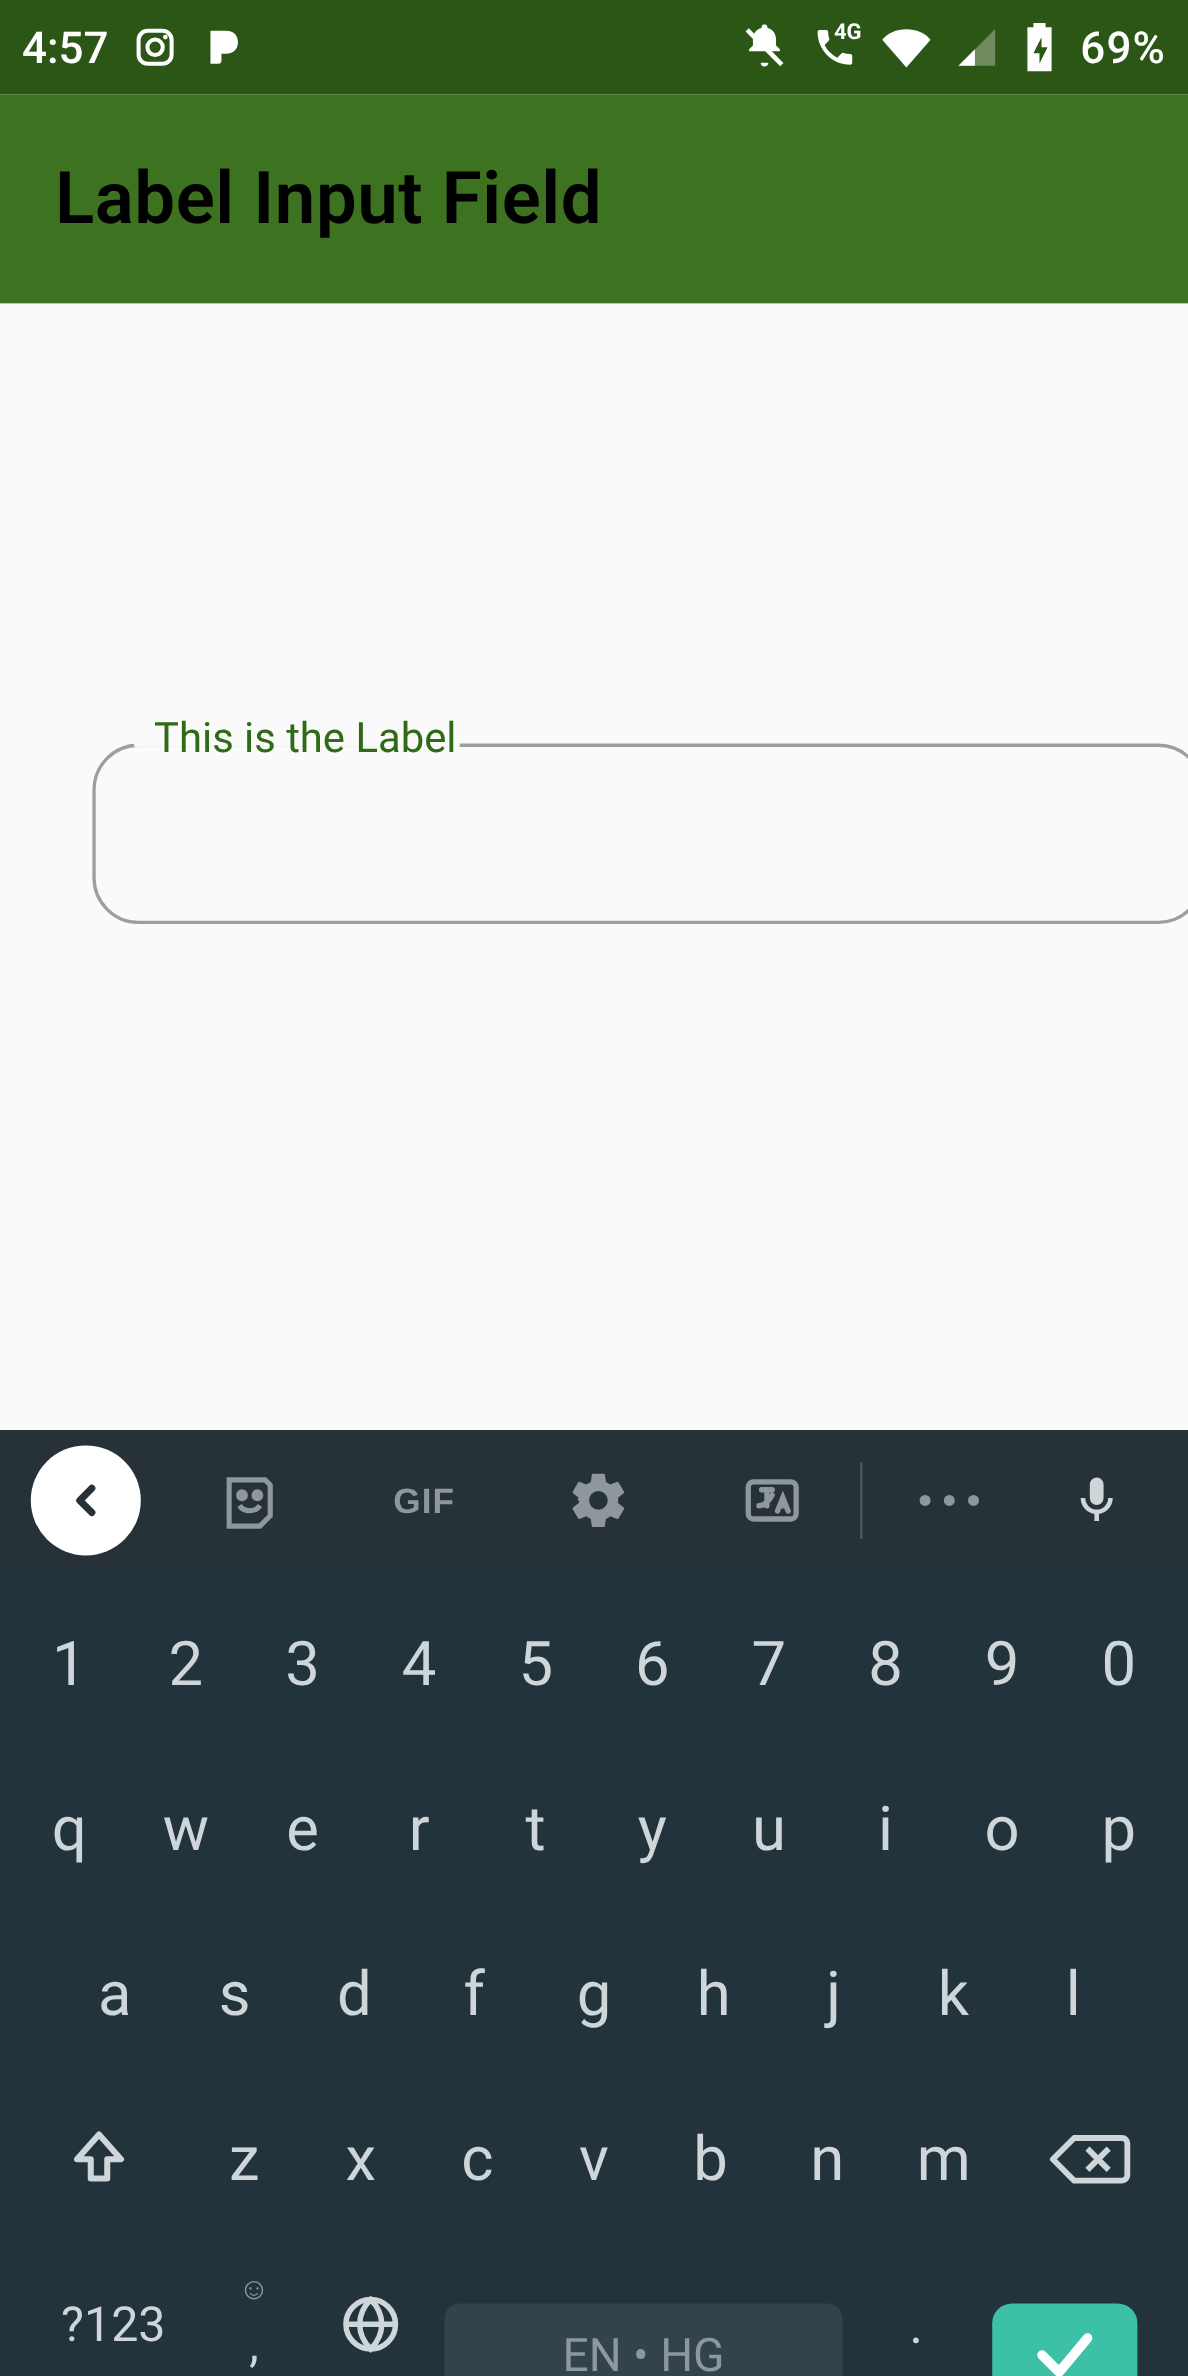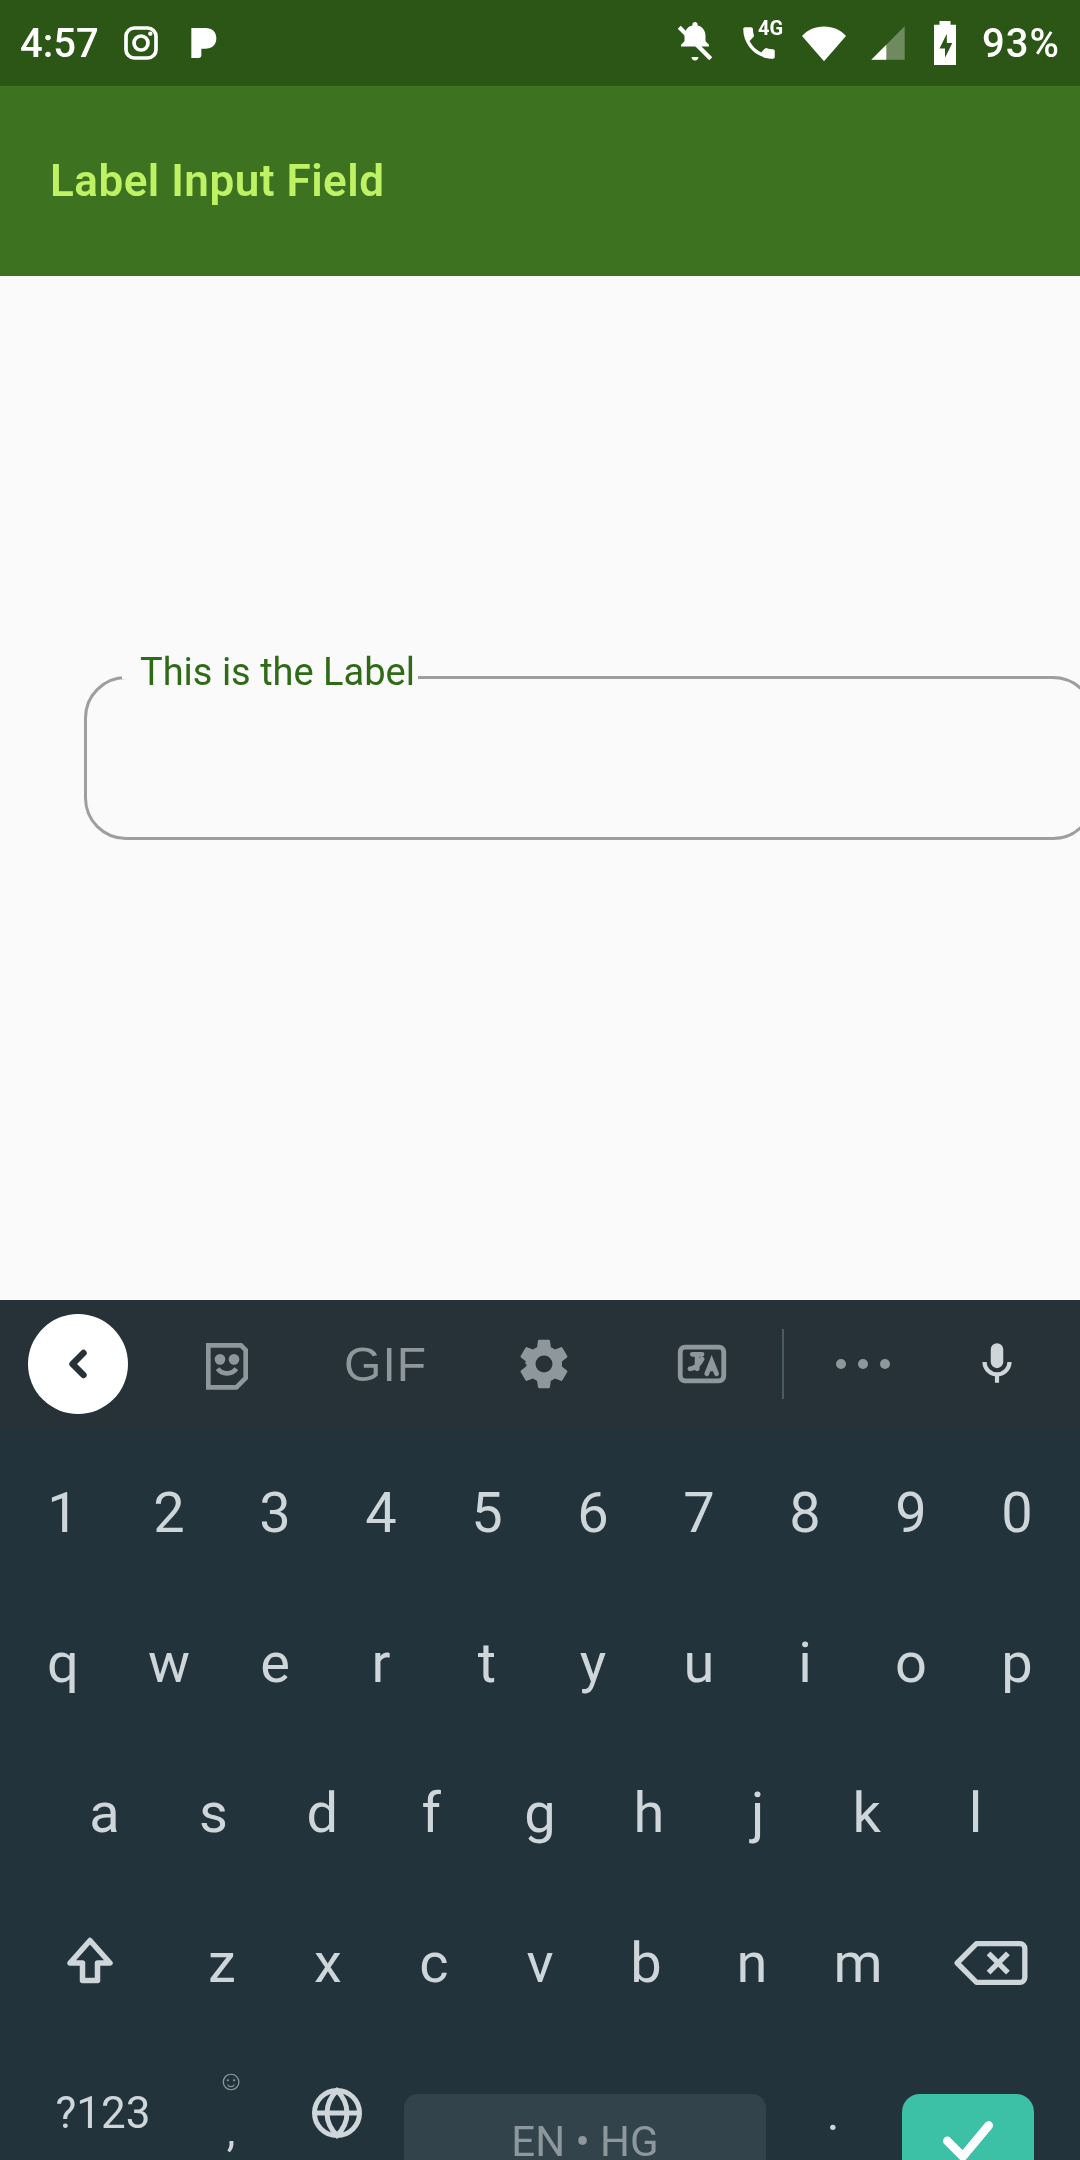--- a/index.html
+++ b/index.html
@@ -23,22 +23,22 @@
 
   
   .app-bar {
     background:#3d7320;
     height:190px;
     display:flex;
     align-items:center;
     padding:0 50px;
   }
   .app-bar-title {
-    color:#bef264;
-    font-size:44px;
+    color:#000000;
+    font-size:66px;
     font-weight:600;
     letter-spacing:0.5px;
   }
 
   
   .content {
     position:relative;
     height:1024px;
     background:#fafafa;
   }
@@ -103,21 +103,21 @@
   }
   .kb-toolbar .cell { flex:1; display:flex; align-items:center; justify-content:center; }
   .kb-back {
     width:100px;height:100px;border-radius:50%;
     background:#ffffff;color:#263238;
     display:flex;align-items:center;justify-content:center;
     font-size:56px;font-weight:600;
   }
   .kb-divider { width:2px;height:70px;background:#4a5a63; }
   .kb-toolbar svg { display:block; }
-  .gif-label { font-family:Arial,sans-serif; font-weight:400; font-size:48px; color:#8d979c; letter-spacing:1px; }
+  .gif-label { font-family:Arial,sans-serif; font-weight:700; font-size:32px; color:#8d979c; letter-spacing:1px; }
   .dots { display:flex; gap:12px; }
   .dots span { width:10px;height:10px;border-radius:50%;background:#8d979c; }
 
   .kb-rows { padding:10px 10px 20px 10px; }
   .kb-row { display:flex; justify-content:center; }
   .key {
     width:106px; height:150px;
     display:flex; align-items:center; justify-content:center;
     font-size:56px;
     color:#cfd6d9;
@@ -193,21 +193,21 @@
       <svg width="40" height="40" viewBox="0 0 24 24">
           <path fill="#6f8a5e" d="M2 22h20V2L2 22z"></path>
           <path fill="#fff" d="M2 22h9V13L2 22z"></path>
         </svg>
     </span>
     <span>
       <svg width="30" height="44" viewBox="0 0 14 24" fill="#fff">
           <path d="M10 2V0H4v2H1v22h12V2h-3zM7 20v-5H4l4-8v5h3l-4 8z"></path>
         </svg>
     </span>
-    <span class="pct">93%</span>
+    <span class="pct">69%</span>
   </div>
 </div>
 
 <div class="app-bar">
   <div class="app-bar-title">Label Input Field</div>
 </div>
 
 <div class="content">
   <div class="field-wrap">
     <div class="field-outline"></div>

